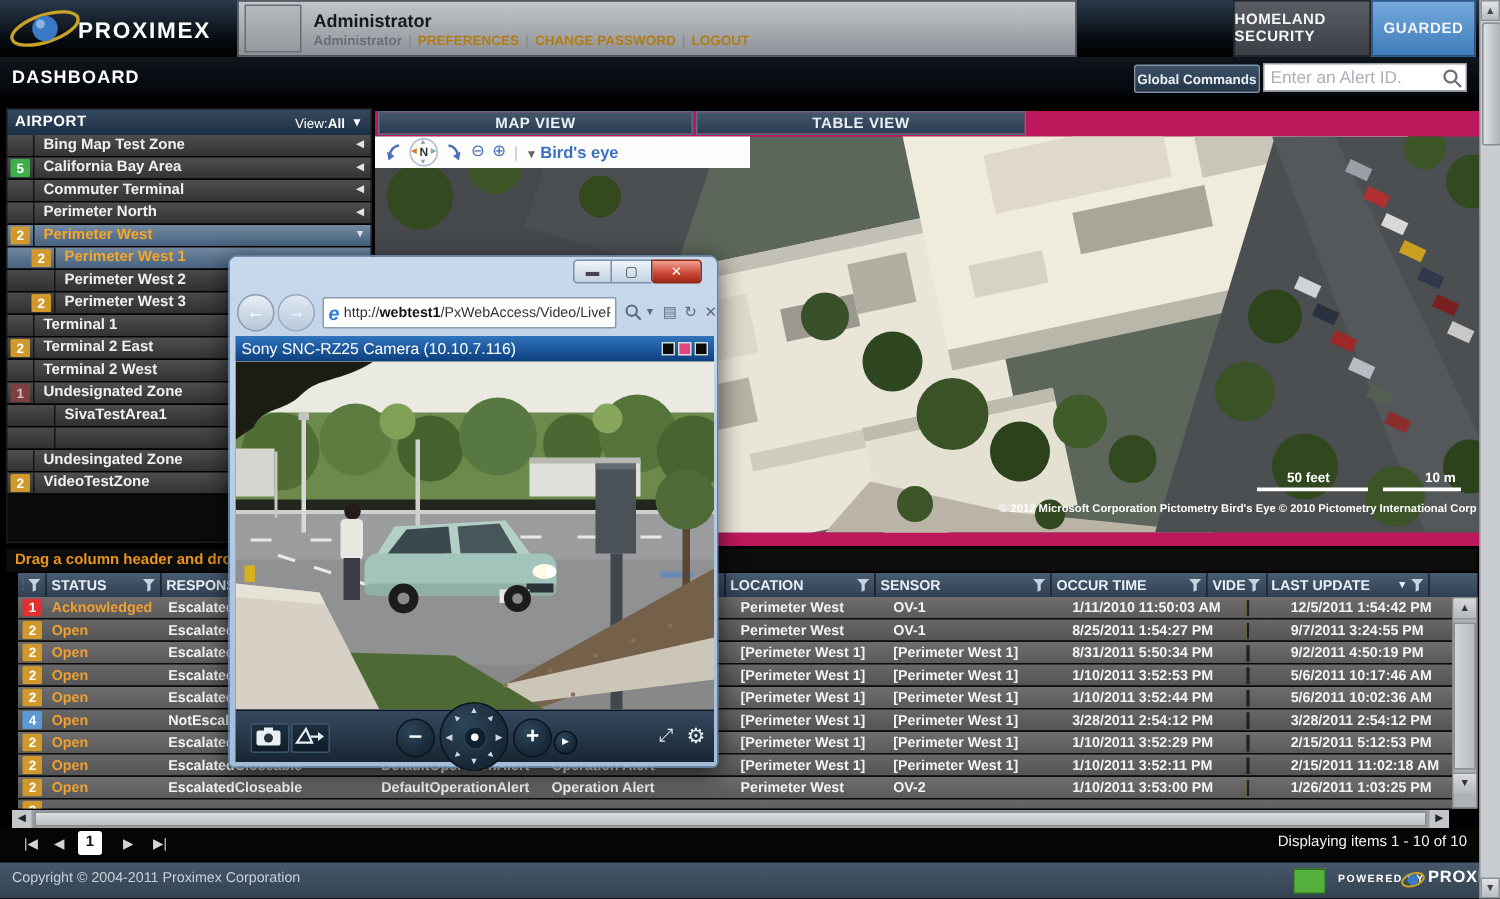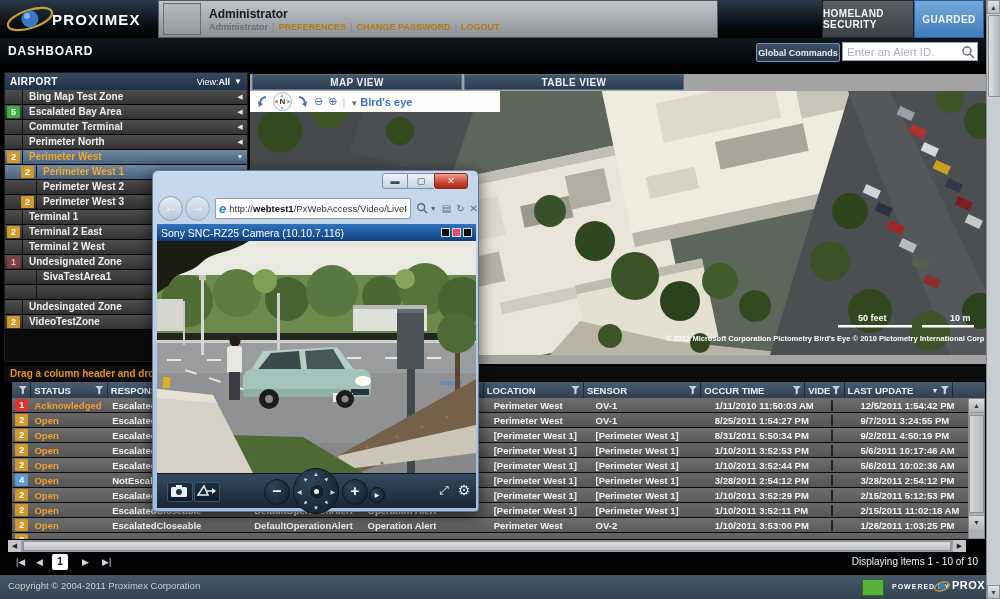--- a/index.html
+++ b/index.html
@@ -42,21 +42,21 @@
   .b-green{background:#3cae4a;}
   .b-amber{background:#d1992b;}
   .b-dred{background:#7d4040;color:#d8c0c0;}
   .b-red{background:#e03030;}
   .b-blue{background:#5b9bd5;}
   .b-empty{visibility:hidden;}
   .ar-left::before{content:"◀";}
   .ar-down::before{content:"▼";}
   .ar-none{visibility:hidden;}
   
-  #mappanel{left:250px;top:74px;width:736px;height:290px;background:#a3a3a3;}
+  #mappanel{left:250px;top:74px;width:736px;height:290px;background:#be185d;}
   .maptab{top:0;height:16px;background:linear-gradient(#44566a,#2c3c50);border:1px solid #5a6d82;box-sizing:border-box;color:#e9eff5;font-size:10px;font-weight:bold;letter-spacing:.4px;display:flex;align-items:center;justify-content:center;cursor:pointer;}
   #tab-map{left:2px;width:210px;}
   #tab-table{left:214px;width:220px;}
   #mapimg{left:0;top:17px;width:736px;height:264px;}
   #maptools{left:0;top:17px;width:250px;height:21px;background:#fdfdfb;display:flex;align-items:center;gap:5px;padding-left:6px;box-sizing:border-box;}
   .mt-ic{color:#4a6fb8;font-size:11px;line-height:1;cursor:pointer;}
   #compass{width:17px;height:17px;border:1px solid #aabbd8;border-radius:50%;position:relative;font-size:8px;font-weight:bold;color:#333;display:flex;align-items:center;justify-content:center;cursor:pointer;}
   #compass i{position:absolute;font-style:normal;font-size:5px;color:#8aa;}
   #compass .w{left:0px;top:5px;color:#e07820;}
   #compass .e{right:0px;top:5px;}
@@ -198,21 +198,21 @@
           <span class="bdg b-empty"></span>
         </span>
     <span class="lbl">Bing Map Test Zone</span>
     <span class="arr ar-left"></span>
   </div>
 
   <div class="sbrow">
     <span class="bcell">
           <span class="bdg b-green">5</span>
         </span>
-    <span class="lbl">Escalated Bay Area</span>
+    <span class="lbl">California Bay Area</span>
     <span class="arr ar-left"></span>
   </div>
 
   <div class="sbrow">
     <span class="bcell">
           <span class="bdg b-empty"></span>
         </span>
     <span class="lbl">Commuter Terminal</span>
     <span class="arr ar-left"></span>
   </div>

